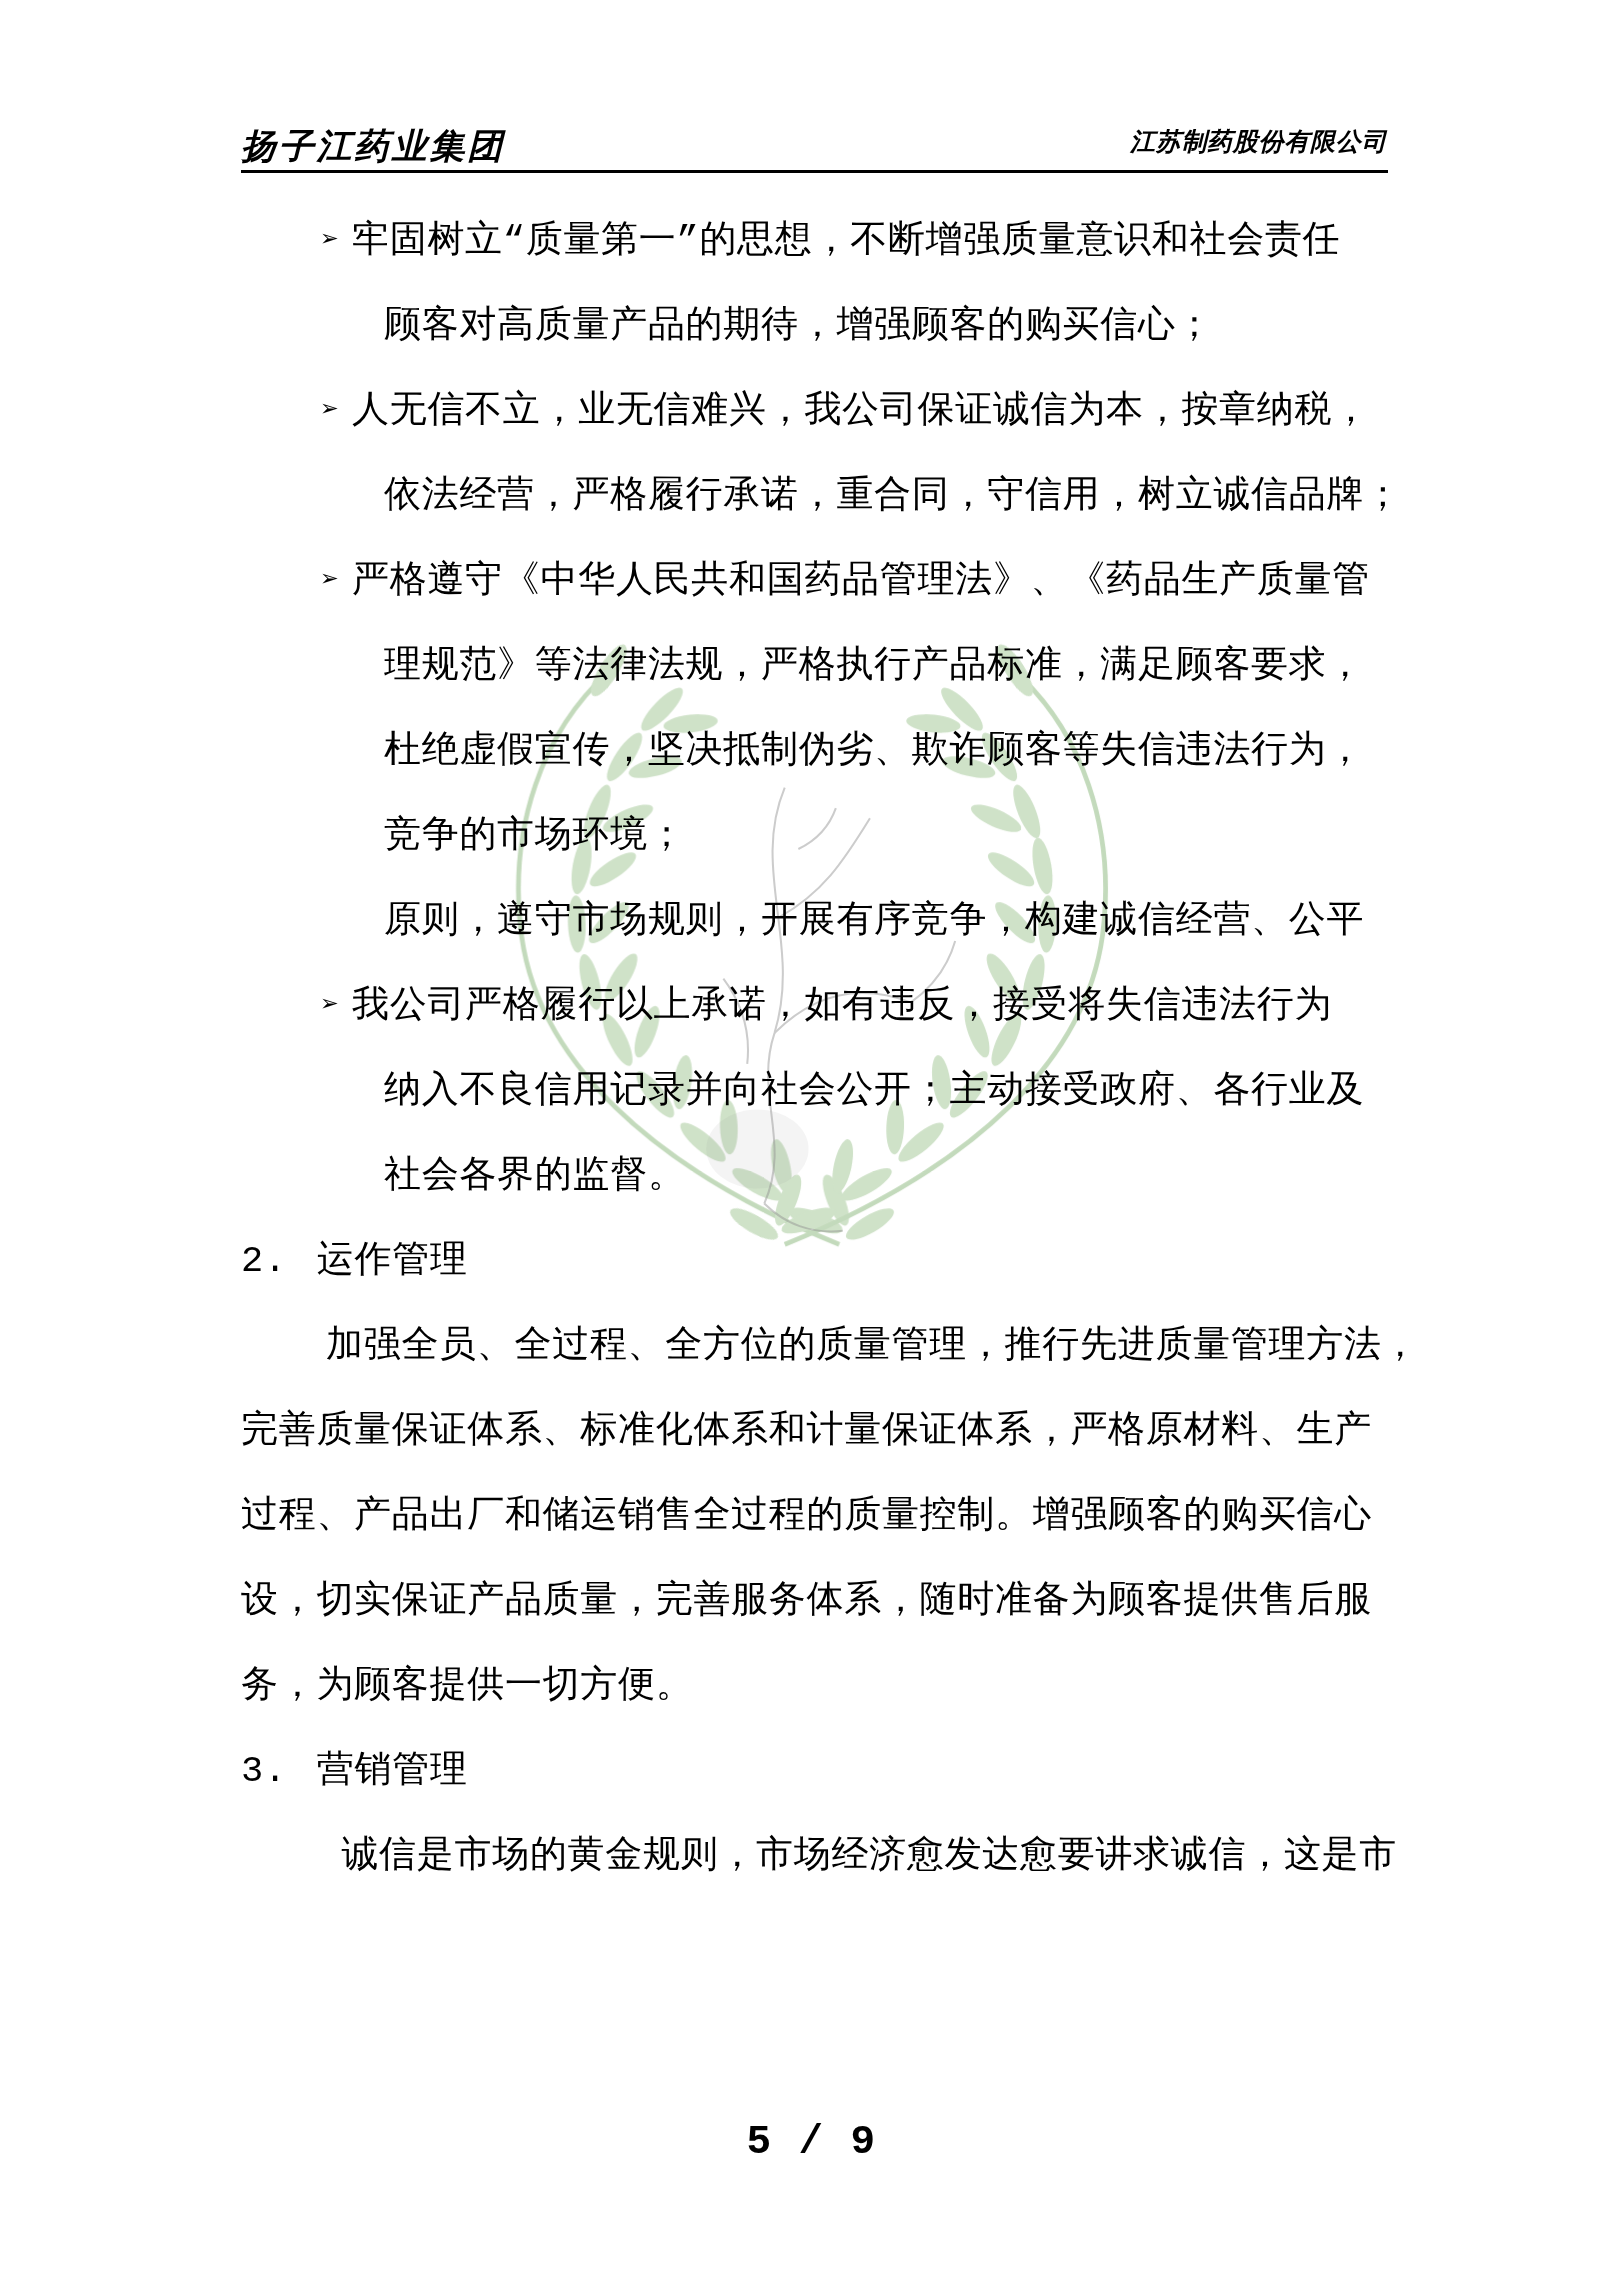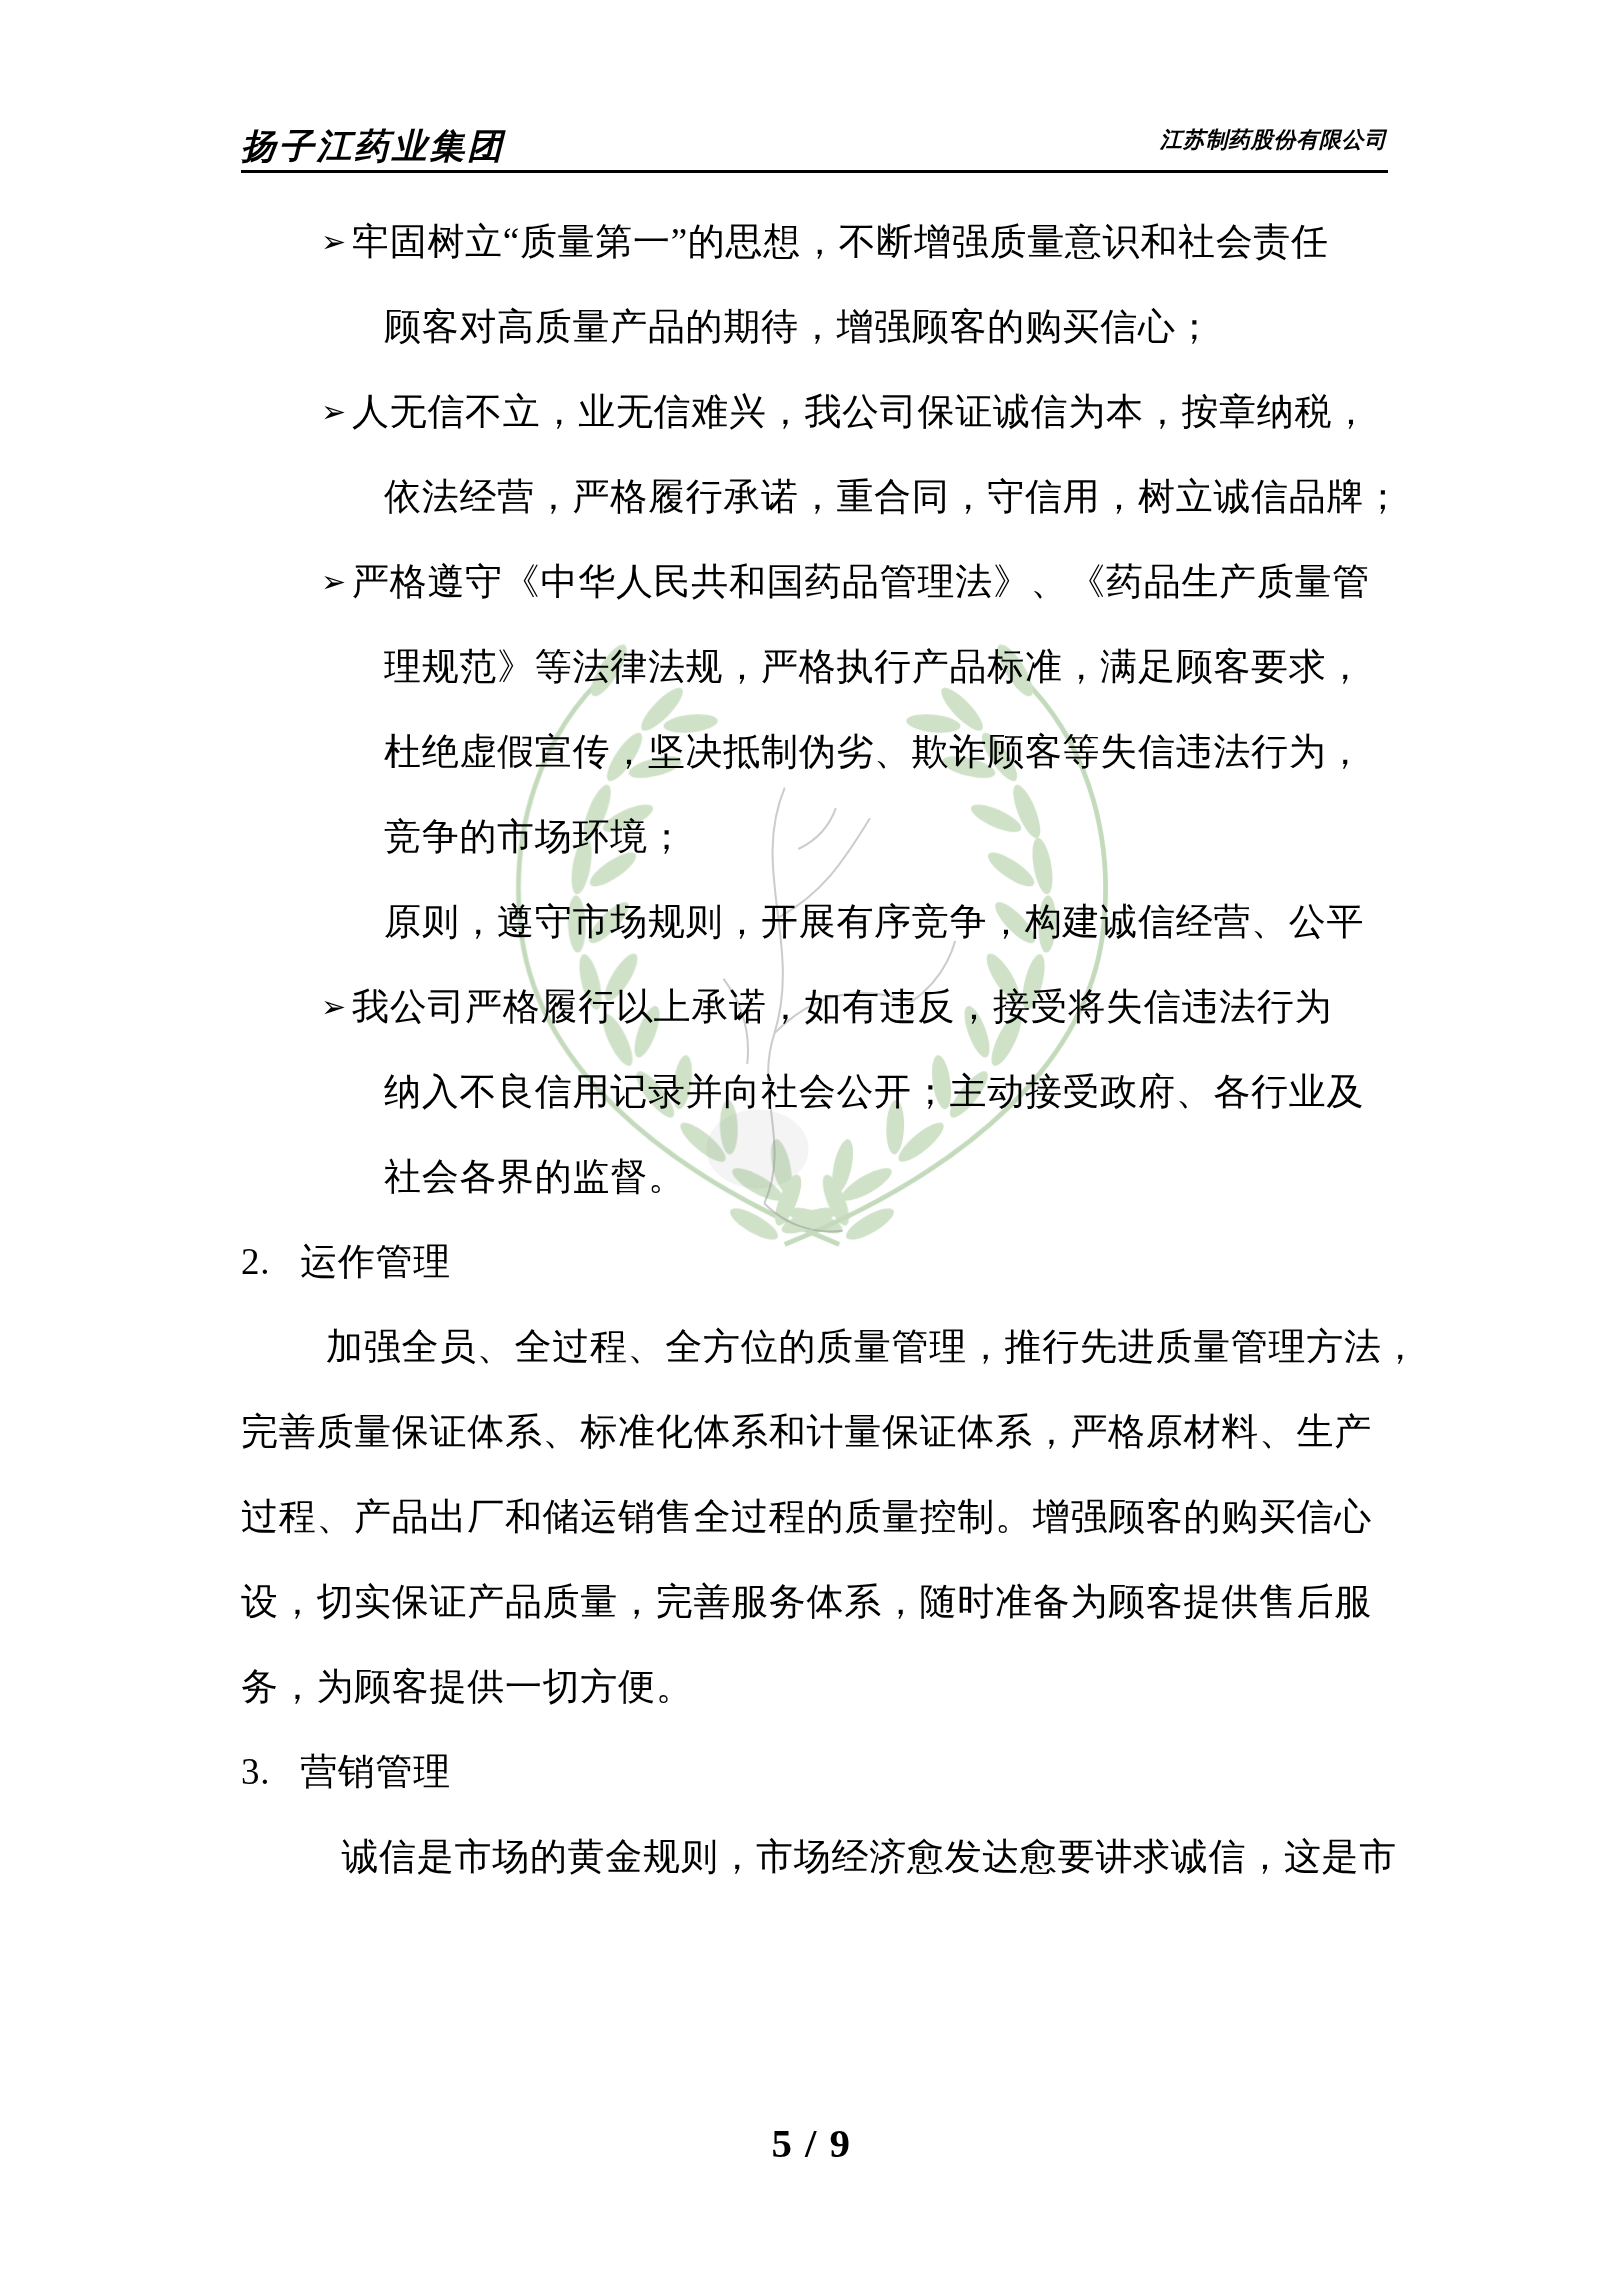--- a/index.html
+++ b/index.html
@@ -1,33 +1,33 @@
 <!DOCTYPE html>
 <html style="font-size:11px"><head>
 <meta charset="utf-8">
 <style>
   html,body { margin:0; padding:0; background:#888; }
   .page {
     position:relative;
     width:1623px; height:2295px;
     margin:0 auto;
     background:#ffffff;
-    font-family:Liberation Serif, serif;
+    font-family:Liberation Mono, monospace;
     color:#000;
     overflow:hidden;
   }
   
   .header-left {
     position:absolute; left:241px; top:123px;
     font-size:35px; font-weight:bold; font-style:italic;
     letter-spacing:2.7px; z-index:2;
   }
   .header-right {
     position:absolute; right:236px; top:125px;
-    font-size:22px; font-weight:bold; font-style:italic;
+    font-size:25px; font-weight:bold; font-style:italic;
     letter-spacing:0.7px; z-index:2;
   }
   .header-rule {
     position:absolute; left:241px; top:170px;
     width:1147px; height:3.4px; background:#000; z-index:2;
   }
   
   .watermark {
     position:absolute; left:430px; top:624px;
     width:764px; height:675px;

